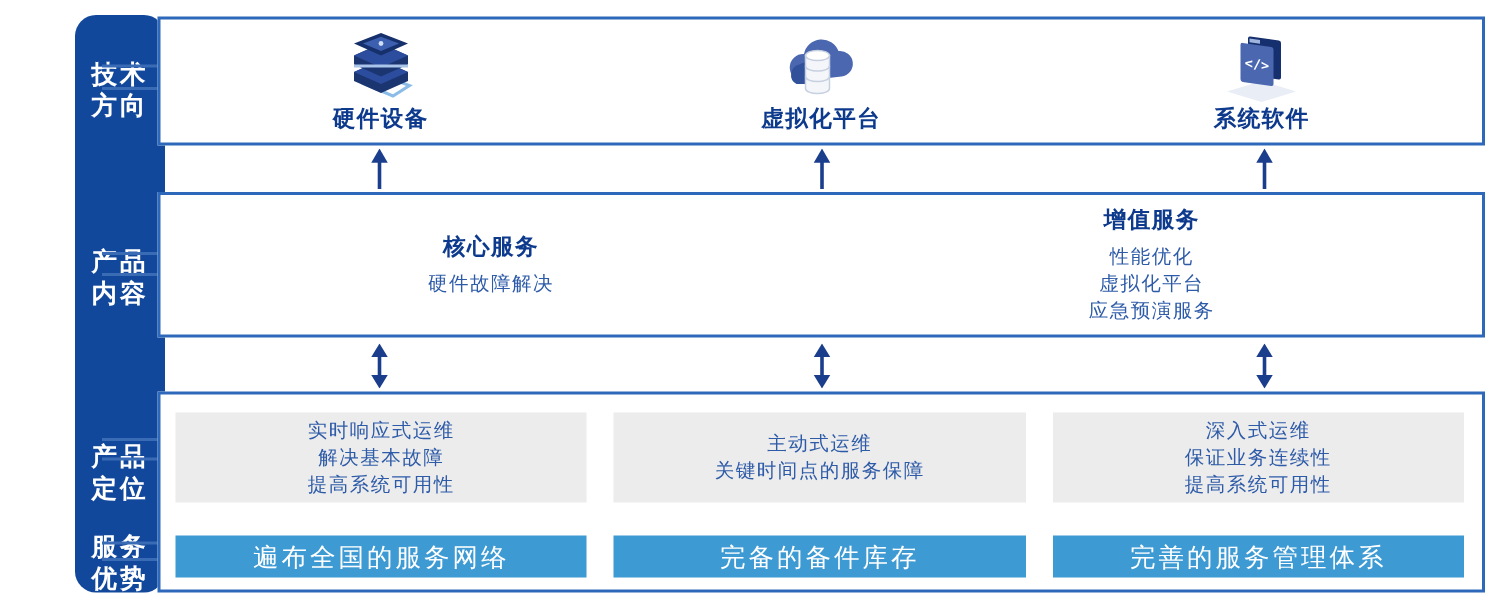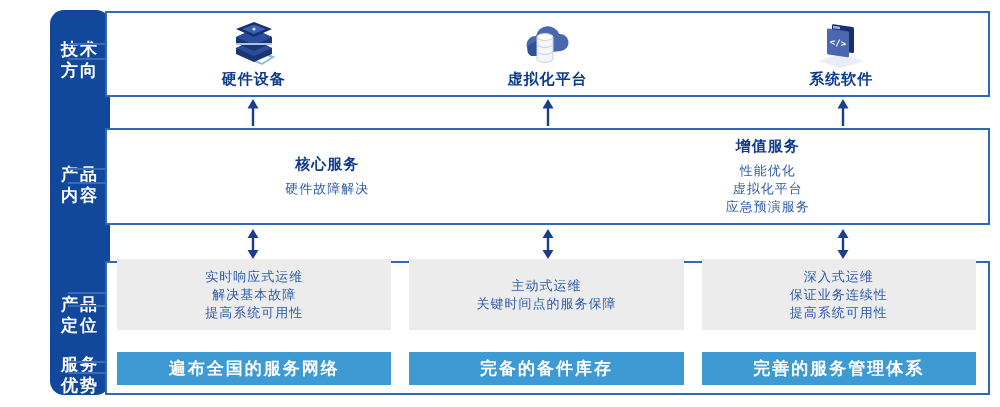--- a/index.html
+++ b/index.html
@@ -20,21 +20,21 @@
   .connector{
     position:absolute;left:68px;width:39px;height:2px;background:#3A6CB5;
   }
   
   .box{
     position:absolute;left:105px;width:885px;background:#fff;
     border:2px solid #2E68BA;box-sizing:border-box;display:flex;
   }
   .row-tech{top:11px;height:86px;}
   .row-content{top:128px;height:97px;}
-  .row-bottom{top:261px;height:134px;padding:12px 12px 8px 10px;gap:18px;align-items:flex-end;}
+  .row-bottom{top:261px;height:134px;padding:12px 12px 8px 10px;gap:18px;}
   .col{flex:1;display:flex;flex-direction:column;align-items:center;justify-content:center;}
   
   .tech-col{gap:2px;}
   .tech-label{font-size:15px;font-weight:bold;color:#0D3A8C;letter-spacing:1px;}
   
   .content-title{font-size:15px;font-weight:bold;color:#0D3A8C;letter-spacing:1px;margin-bottom:6px;}
   .content-item{font-size:13px;color:#2E5BA8;line-height:18px;letter-spacing:1px;}
   
   .arrows{position:absolute;left:105px;width:885px;display:flex;}
   .arrows-1{top:98px;height:28px;}
@@ -42,21 +42,21 @@
   .arrow-cell{flex:1;display:flex;align-items:center;justify-content:center;}
   
   .bottom-col{flex:1;display:flex;flex-direction:column;}
   .gray-box{
     background:#ECECEC;height:71px;display:flex;flex-direction:column;
     align-items:center;justify-content:center;
   }
   .gray-line{font-size:13px;color:#2E5BA8;line-height:18px;letter-spacing:1px;}
   .blue-bar{
     margin-top:22px;height:33px;background:#3D9AD3;color:#fff;
-    font-size:17px;font-weight:bold;letter-spacing:2px;
+    font-size:17px;font-weight:normal;letter-spacing:2px;
     display:flex;align-items:center;justify-content:center;
   }
 </style>
 </head>
 <body>
 
 <div class="stage">
 
   <div class="sidebar">
     <div class="side-label" style="top:29px">技术

